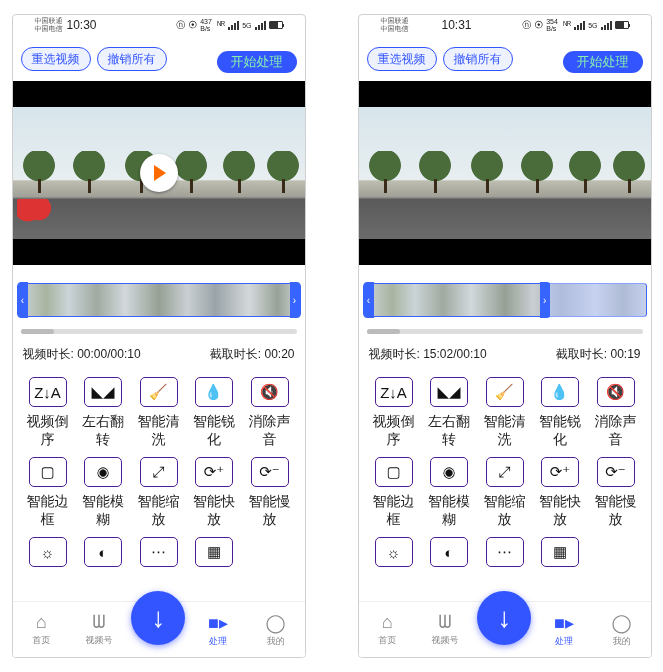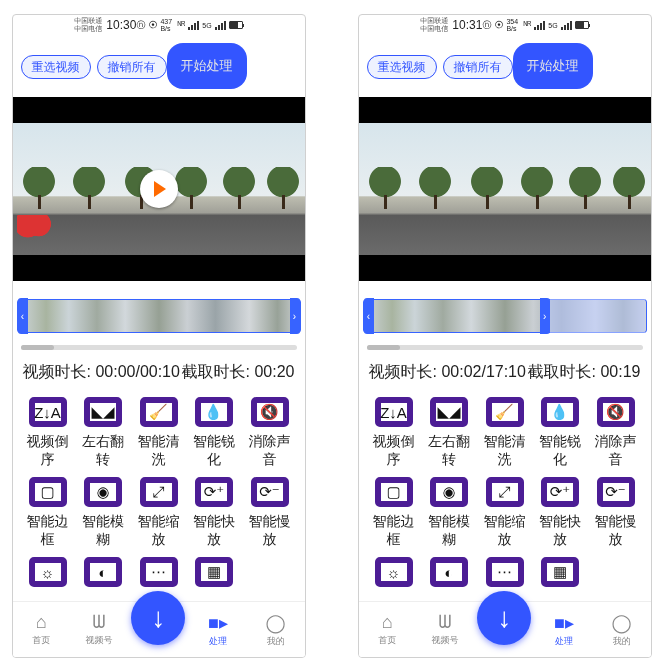--- a/index.html
+++ b/index.html
@@ -1,49 +1,49 @@
 <!DOCTYPE html>
 <html><head>
 <meta charset="utf-8">
 <style>
   * { margin: 0; padding: 0; box-sizing: border-box; }
   body { font-family: -apple-system, "PingFang SC", "Microsoft YaHei", sans-serif; background: #fff; }
   .outer { display: flex; gap: 52px; padding: 14px 10px; justify-content: center; }
   .phone { width: 294px; height: 644px; background: #fff; border: 1px solid #d0d0d0; border-radius: 4px; overflow: hidden; display: flex; flex-direction: column; position: relative; }
-  .status-bar { height: 20px; display: flex; align-items: center; justify-content: center; padding: 0 22px; font-size: 9px; color: #222; }
+  .status-bar { height: 20px; display: flex; align-items: center; justify-content: space-between; padding: 0 22px; font-size: 9px; color: #222; }
   .st-left { display: flex; flex-direction: column; line-height: 8px; font-size: 7px; color: #555; }
   .st-time { font-size: 12px; font-weight: 500; margin-left: 4px; }
   .st-icons { display: flex; align-items: center; gap: 3px; }
   .st-batt { width: 14px; height: 8px; border: 1px solid #333; border-radius: 1px; position: relative; }
   .st-batt::after { content: ""; position: absolute; right: -2px; top: 2px; width: 1px; height: 3px; background: #333; }
   .st-batt i { display: block; height: 100%; width: 70%; background: #333; }
-  .top-bar { display: flex; align-items: center; padding: 8px 8px 8px 8px; }
+  .top-bar { display: flex; align-items: center; justify-content: space-between; padding: 8px 8px 8px 8px; }
   .pill { border: 1px solid #3355ff; color: #3355ff; background: #eef2ff; font-size: 12px; padding: 4px 10px; border-radius: 14px; }
   .pill + .pill { margin-left: 6px; }
-  .primary-btn { background: #3355ff; color: #e5e5e5; font-size: 13px; padding: 14px 14px; border-radius: 16px; border: none; }
+  .primary-btn { background: #3355ff; color: #86efac; font-size: 13px; padding: 2px 14px; border-radius: 16px; border: none; margin-top: 8px; }
   .video-area { width: 100%; height: 184px; background: #000; display: flex; align-items: center; justify-content: center; position: relative; }
   .video-sky { position: absolute; top: 26px; bottom: 26px; left: 0; right: 0; background: linear-gradient(#d7e5ec, #e8eef0 55%, #bdbdb0 56%, #a0a098 68%, #5a5a5a 70%, #6b6b6b 100%); }
   .video-trees { position: absolute; left: 0; right: 0; top: 70px; height: 40px; }
   .tree { position: absolute; top: 0; width: 36px; height: 36px; background: radial-gradient(circle at 50% 40%, #4a6b3a 55%, transparent 58%); }
   .tree::after { content: ""; position: absolute; left: 48%; bottom: -6px; width: 3px; height: 14px; background: #3a2a1a; }
   .heart { position: absolute; left: 4px; bottom: 36px; width: 36px; height: 30px; background: radial-gradient(circle at 30% 30%, #d33 40%, transparent 42%), radial-gradient(circle at 60% 30%, #d33 40%, transparent 42%); }
   .play-btn { width: 38px; height: 38px; border-radius: 50%; background: #fff; box-shadow: 0 1px 3px rgba(0,0,0,.4); display: flex; align-items: center; justify-content: center; z-index: 3; }
   .play-tri { width: 0; height: 0; border-left: 12px solid #ff6a00; border-top: 8px solid transparent; border-bottom: 8px solid transparent; margin-left: 3px; }
   .timeline { height: 34px; margin: 18px 4px 6px 4px; background: linear-gradient(90deg, #cfd6dc 0%, #a8b4a0 10%, #cbd4d8 18%, #a0aaa0 28%, #d2d8dc 38%, #96a094 50%, #cacfd3 60%, #9aa4a8 70%, #d4d8db 82%, #98a298 92%, #d0d4d7 100%); position: relative; border: 1px solid #3763ff; border-radius: 3px; }
   .tl-handle { position: absolute; top: -2px; bottom: -2px; width: 10px; background: #3763ff; display: flex; align-items: center; justify-content: center; color: #fff; font-size: 10px; }
   .tl-handle.left { left: -1px; border-top-left-radius: 3px; border-bottom-left-radius: 3px; }
   .tl-handle.right { border-top-right-radius: 3px; border-bottom-right-radius: 3px; }
   .tl-cover { position: absolute; top: -1px; bottom: -1px; background: rgba(190,205,255,.6); pointer-events: none; }
   .slider { height: 5px; background: #ddd; margin: 6px 8px; border-radius: 3px; position: relative; }
   .slider i { position: absolute; left: 0; top: 0; bottom: 0; width: 12%; background: #bbb; border-radius: 3px; }
-  .times { display: flex; justify-content: space-between; padding: 6px 10px 10px 10px; font-size: 16px; color: #222; }
+  .times { display: flex; justify-content: space-between; padding: 6px 10px 10px 10px; font-size: 12px; color: #222; }
   .tool-grid { padding: 0 6px; }
   .tool-row { display: flex; justify-content: space-between; padding: 4px 2px; }
   .tool { width: 54px; display: flex; flex-direction: column; align-items: center; gap: 6px; }
-  .tool-ico { width: 38px; height: 30px; border: 6px solid #4c1d95; border-radius: 5px; display: flex; align-items: center; justify-content: center; font-size: 15px; color: #111; background: #fff; }
+  .tool-ico { width: 38px; height: 30px; border: 1px solid #4c1d95; border-radius: 5px; display: flex; align-items: center; justify-content: center; font-size: 15px; color: #111; background: #fff; }
   .tool-lbl { font-size: 14px; color: #222; text-align: center; }
   .nav-bar { position: absolute; bottom: 0; left: 0; right: 0; height: 56px; background: #fff; display: flex; align-items: center; justify-content: space-around; border-top: 1px solid #eee; }
   .nav-item { width: 50px; display: flex; flex-direction: column; align-items: center; gap: 1px; color: #888; font-size: 9px; }
   .nav-item.active { color: #3355ff; }
   .nav-ico { font-size: 18px; }
   .fab { width: 54px; height: 54px; border-radius: 50%; background: #3355ff; color: #fff; display: flex; align-items: center; justify-content: center; font-size: 28px; margin-top: -24px; box-shadow: 0 2px 6px rgba(50,70,255,.5); }
   .signal { display: inline-flex; align-items: flex-end; gap: 1px; }
   .signal b { width: 2px; background: #333; }
   .signal b:nth-child(1){height:3px}.signal b:nth-child(2){height:5px}.signal b:nth-child(3){height:7px}.signal b:nth-child(4){height:9px}
 </style>
@@ -189,21 +189,21 @@
           <div>处理</div>
         </div>
         <div class="nav-item">
           <div class="nav-ico">◯</div>
           <div>我的</div>
         </div>
       </div>
     </div>
     <div class="phone">
       <div class="status-bar">
-        <div style="display:flex;align-items:center;">
+        <div style="display:flex;align-items:center;gap:29px;">
           <div class="st-left">
             <span>中国联通</span>
             <span>中国电信</span>
           </div>
           <span class="st-time">10:31</span>
         </div>
         <div class="st-icons">
           <span>ⓝ</span>
           <span>⦿</span>
           <span style="font-size:7px;line-height:7px;display:inline-block;width:14px;">354 B/s</span>
@@ -243,21 +243,21 @@
       </div>
       <div class="timeline">
         <div class="tl-handle left" style="left:0%">‹</div>
         <div class="tl-handle right" style="left:calc(66% - 10px)">›</div>
         <div class="tl-cover" style="left:66%;width:34%"></div>
       </div>
       <div class="slider">
         <i></i>
       </div>
       <div class="times">
-        <span><span>视频时长: </span><span>00:02/17:10</span></span>
+        <span><span>视频时长: </span><span>15:02/00:10</span></span>
         <span><span>截取时长: </span><span>00:19</span></span>
       </div>
       <div class="tool-grid">
         <div class="tool-row">
           <div class="tool">
             <div class="tool-ico">Z↓A</div>
             <div class="tool-lbl">视频倒序</div>
           </div>
           <div class="tool">
             <div class="tool-ico">◣◢</div>

